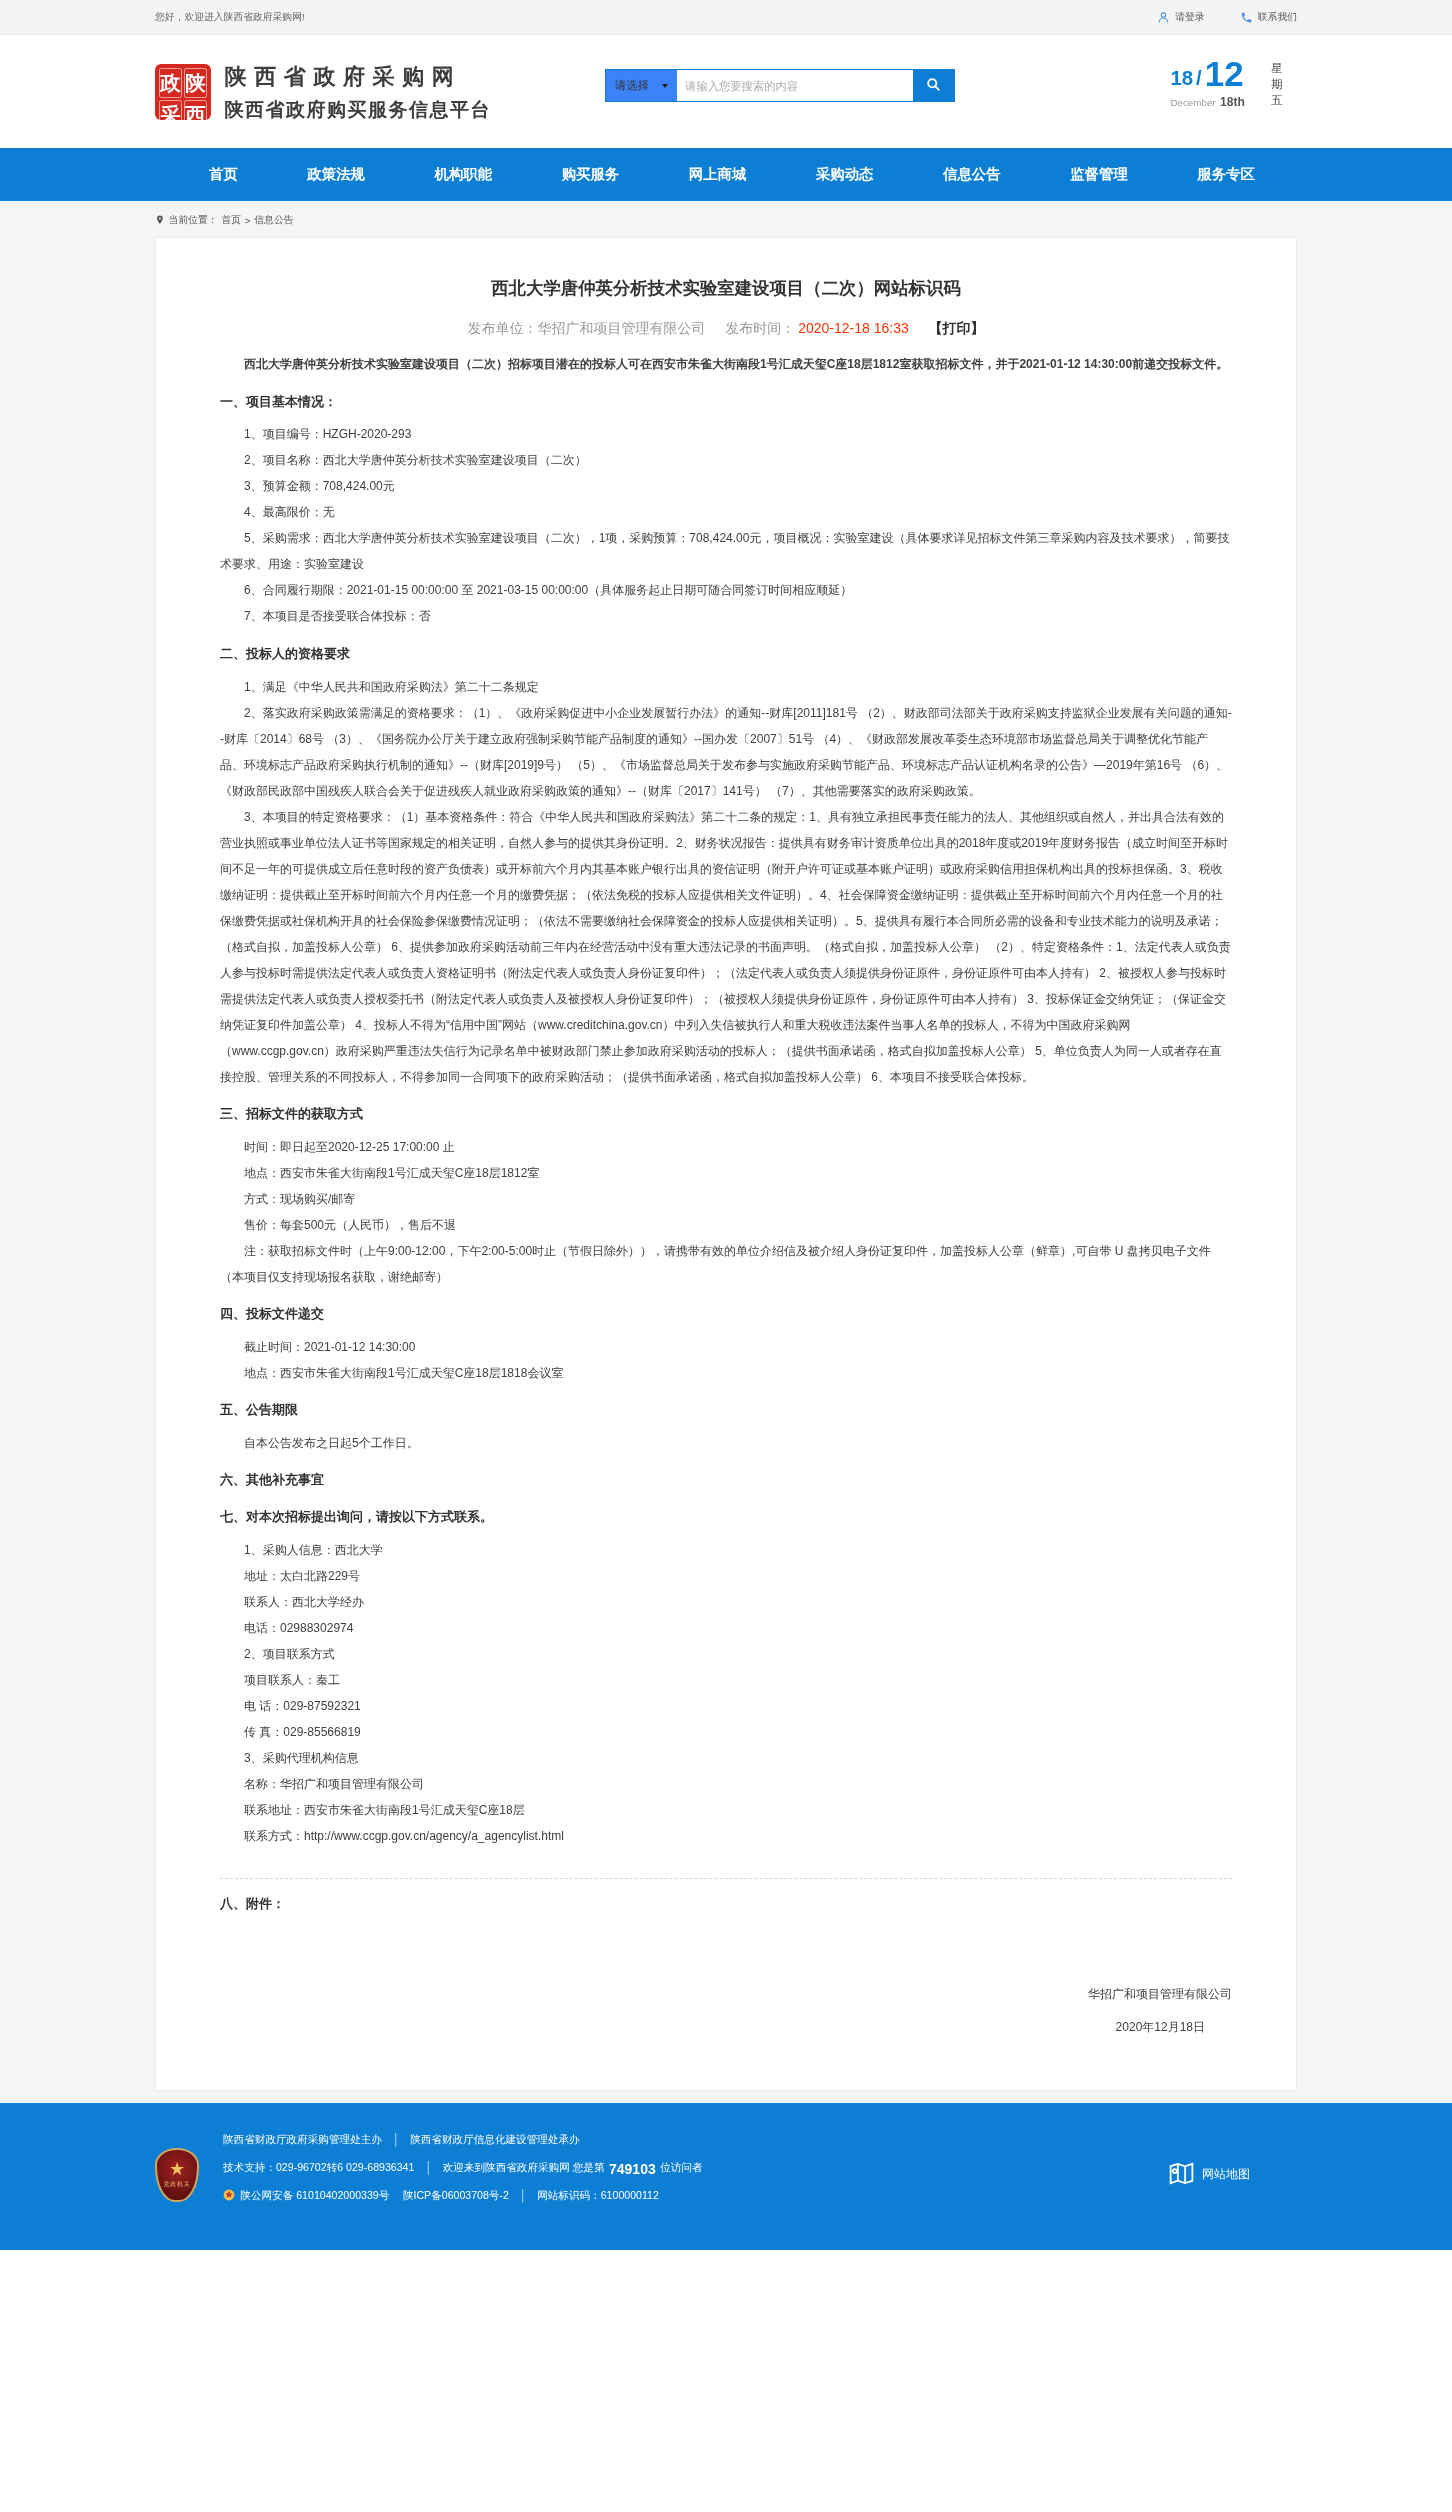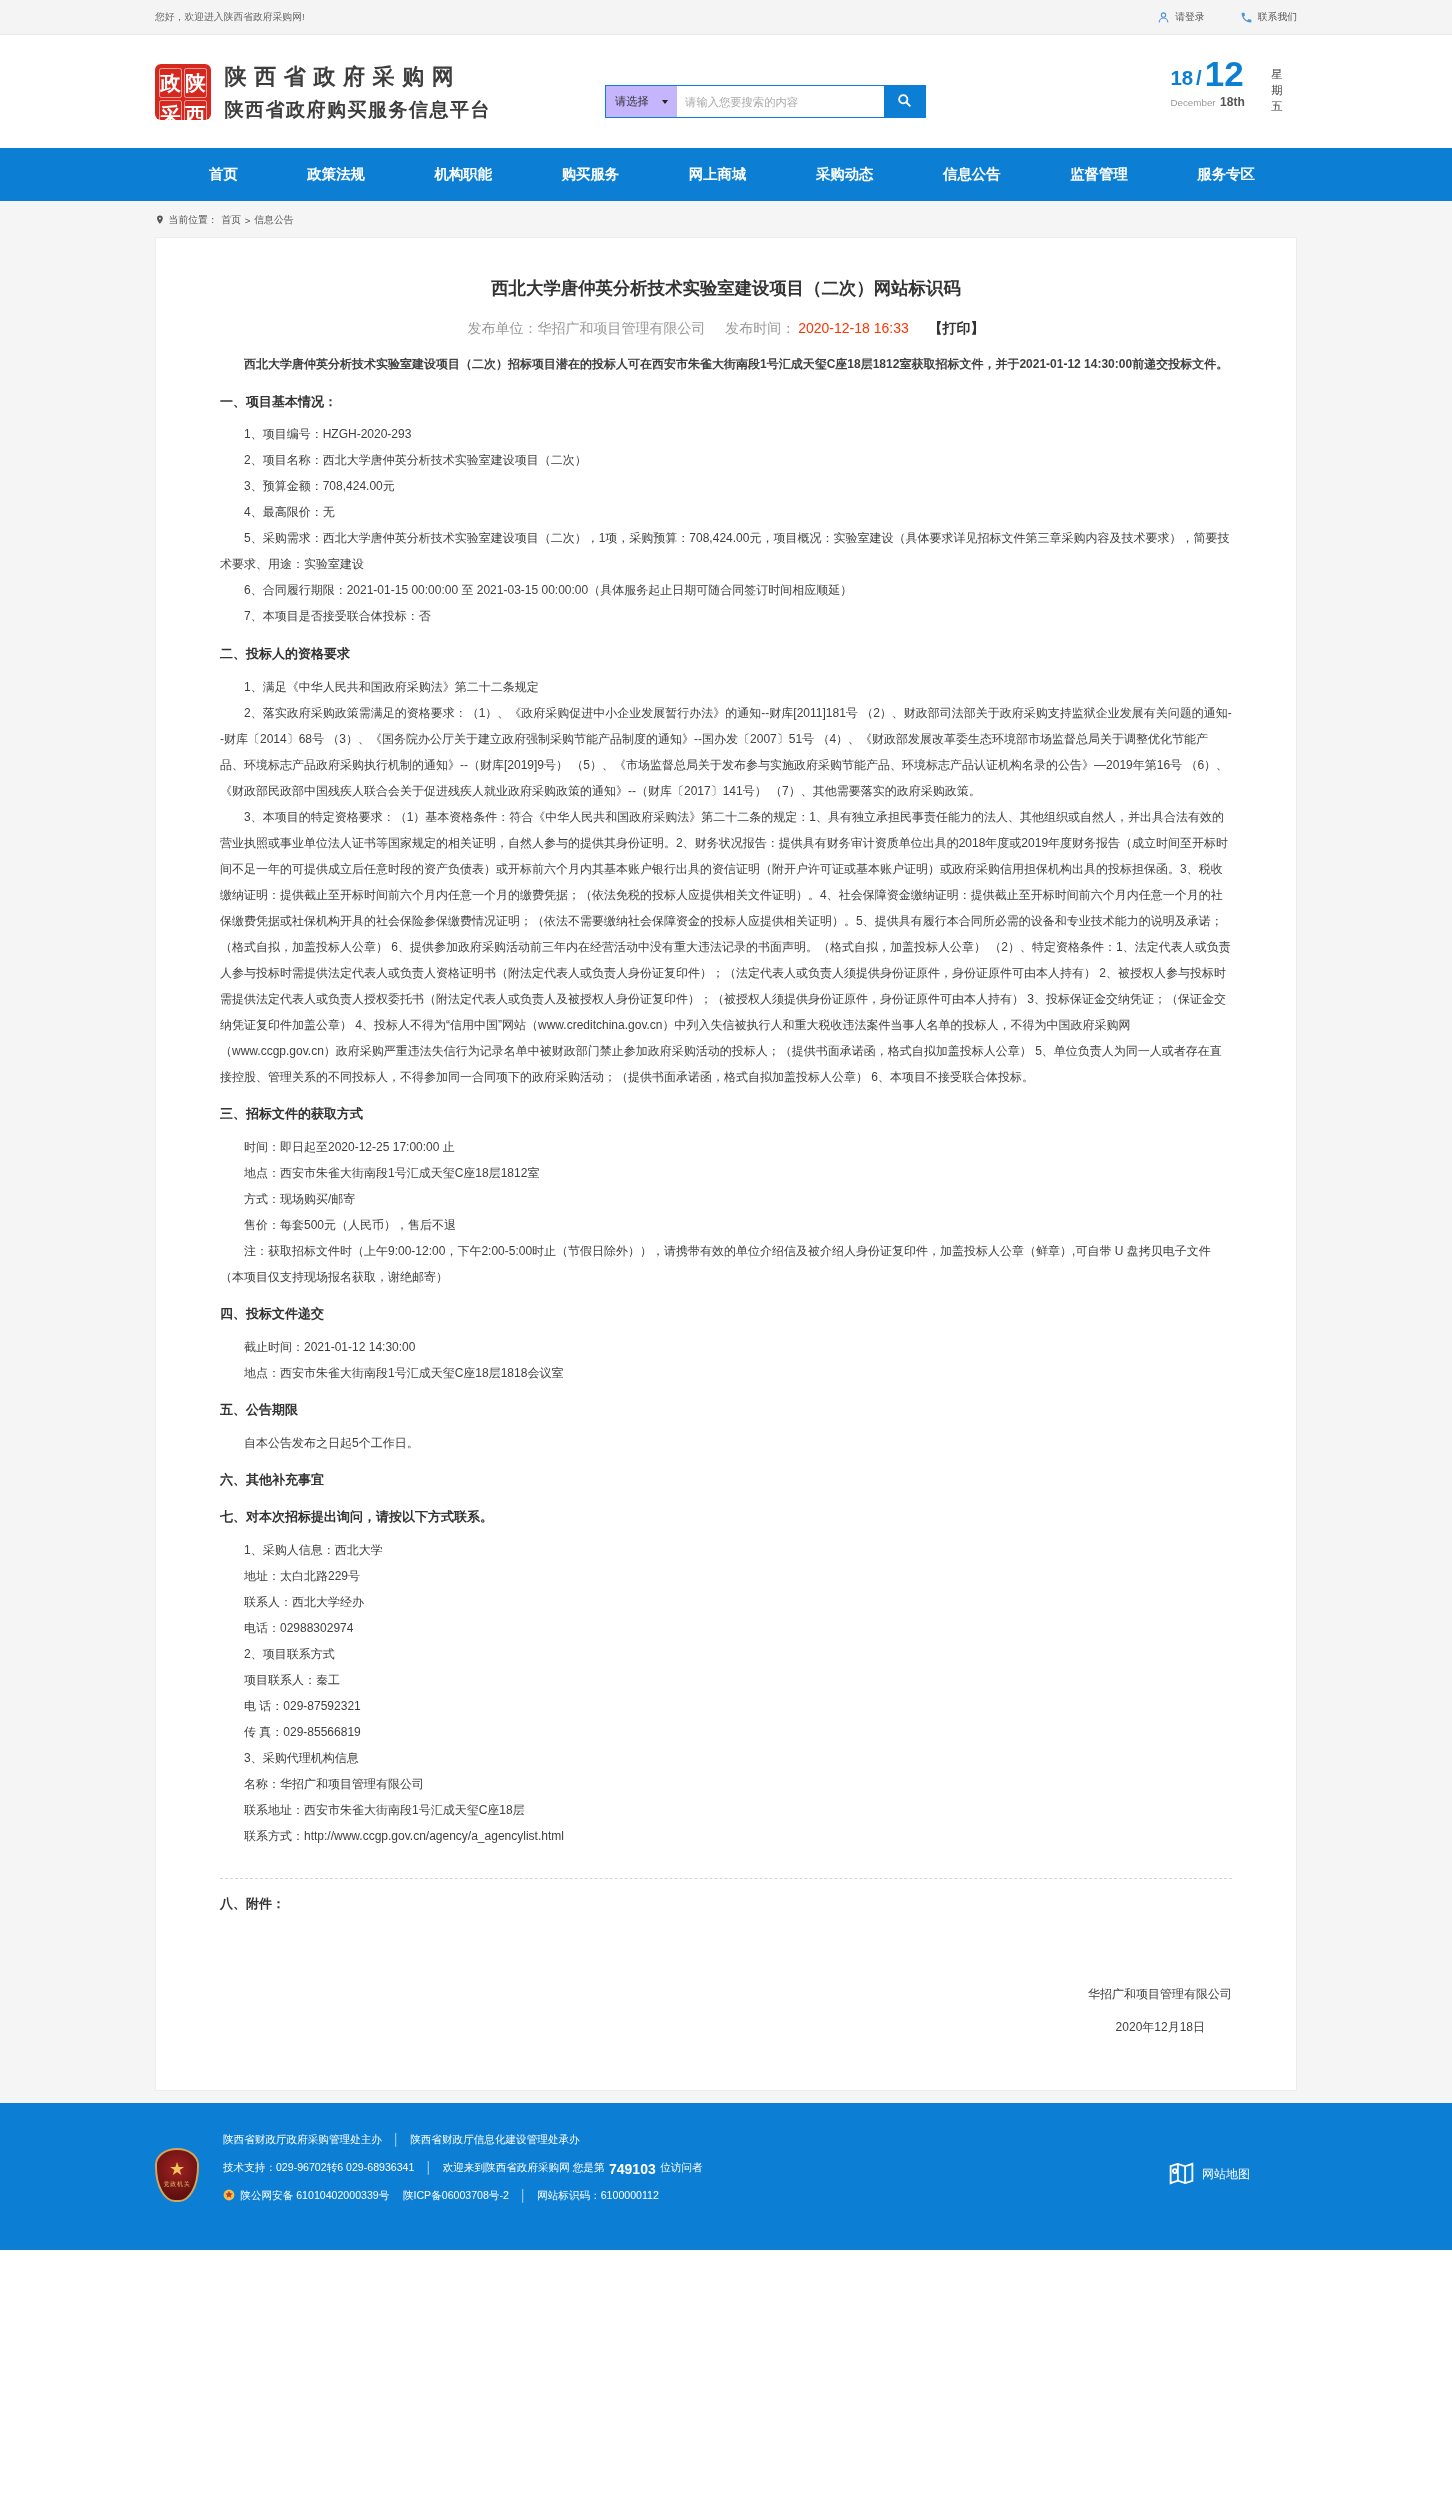--- a/index.html
+++ b/index.html
@@ -20,40 +20,40 @@
   .header-inner { height:100%; }
   .logo { position:absolute; left:0; top:27px; display:flex; align-items:center; }
   .seal { width:56px; height:56px; background:#d5281e; border-radius:6px; display:grid;
           grid-template-columns:1fr 1fr; grid-template-rows:1fr 1fr; padding:3.8px; gap:1.5px; }
   .seal span { color:#fff; font-weight:bold; font-size:20.4px; display:flex; align-items:center; justify-content:center;
                border:0.8px solid rgba(255,255,255,.55); border-radius:2.3px; }
   .names { margin-left:13.6px; color:#3d3d3d; }
   .site-name { font-size:22px; font-weight:bold; letter-spacing:7.6px; }
   .site-sub  { font-size:19px; font-weight:bold; letter-spacing:1.5px; margin-top:4.5px; }
 
-  .search { position:absolute; left:450px; top:50px; width:320px; height:33px;
-            border:1.5px solid #0c7fd4; display:flex; align-items:center; background:#c4b5fd; }
+  .search { position:absolute; left:450px; top:34px; width:349px; height:33px;
+            border:1.5px solid #0c7fd4; display:flex; align-items:center; background:#3b82f6; }
   .search-select { display:flex; align-items:center; gap:13.6px; padding:0 9px 0 9px; font-size:11.3px; color:#333;
                    height:100%; cursor:pointer; flex:0 0 auto; }
   .caret { width:0; height:0; border-left:3.8px solid transparent; border-right:3.8px solid transparent; border-top:4.5px solid #222; }
   .search-input { flex:1; border:none; outline:none; height:100%; font-size:11.3px; color:#333; padding:0 7.6px; }
   .search-input::placeholder { color:#aaa; }
   .search-btn { flex:0 0 42px; height:33px; margin:-1.5px -1.5px -1.5px 0; background:#0c7fd4; border:none; cursor:pointer;
                 display:flex; align-items:center; justify-content:center; }
   .search-btn svg { width:16.6px; height:16.6px; }
 
   .date { position:absolute; right:13.6px; top:24px; width:113px; color:#0c7fd4; }
   .date-top { display:flex; align-items:flex-end; gap:3px; }
   .d-day   { font-size:20.4px; font-weight:bold; line-height:1; }
   .d-slash { font-size:20.4px; font-weight:bold; line-height:1; }
   .d-month { font-size:35px; font-weight:bold; line-height:.85; }
   .date-bottom { margin-top:6px; display:flex; align-items:baseline; gap:4.5px; }
   .d-men { font-size:9.8px; color:#9a9a9a; }
   .d-den { font-size:12px; color:#555; font-weight:bold; }
-  .d-week { position:absolute; right:0; top:7px; width:13px; font-size:11.3px; line-height:16px; color:#3d3d3d;
+  .d-week { position:absolute; right:0; top:1px; width:13px; font-size:11.3px; line-height:16px; color:#3d3d3d;
             word-break:break-all; text-align:center; }
 
   
   .nav { height:53px; background:#0c7fd4; }
   .nav-inner { display:flex; justify-content:space-between; align-items:center; height:100%; padding:0 42px 0 54px; }
   .nav-item { color:#fff; font-size:14.4px; font-weight:bold; cursor:pointer; }
 
   
   .main { background:#f5f5f5; padding-bottom:12px; }
   .crumbs { padding:13px 0 9.8px; font-size:9.8px; color:#555; display:flex; align-items:center; gap:3.8px; }

